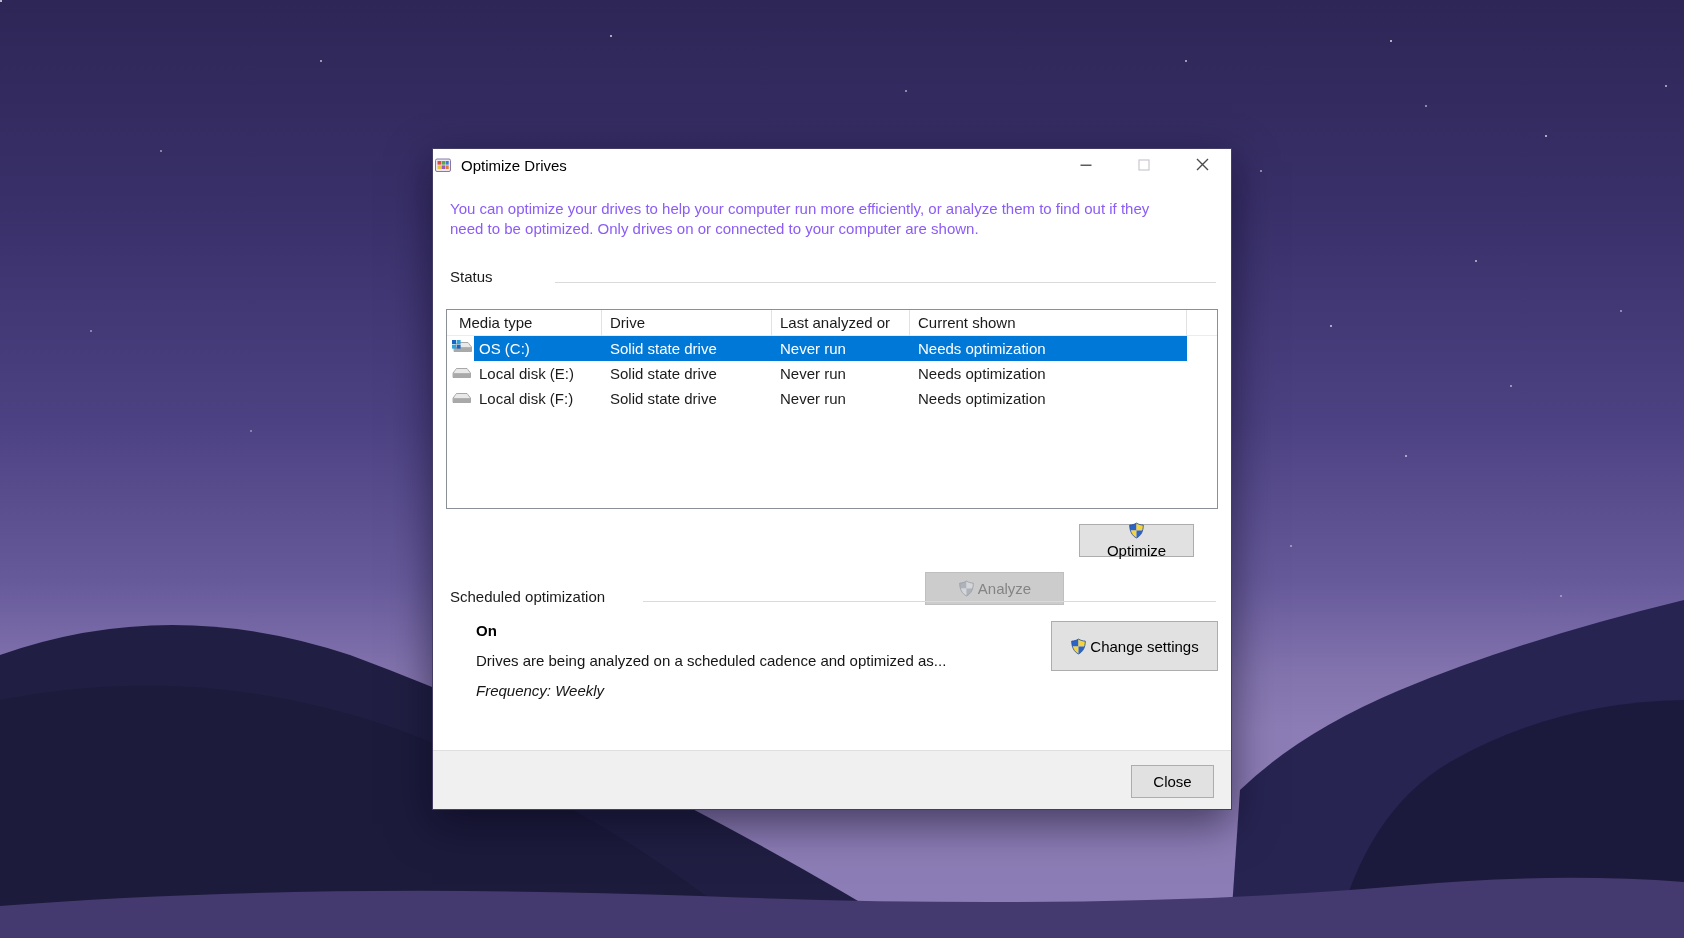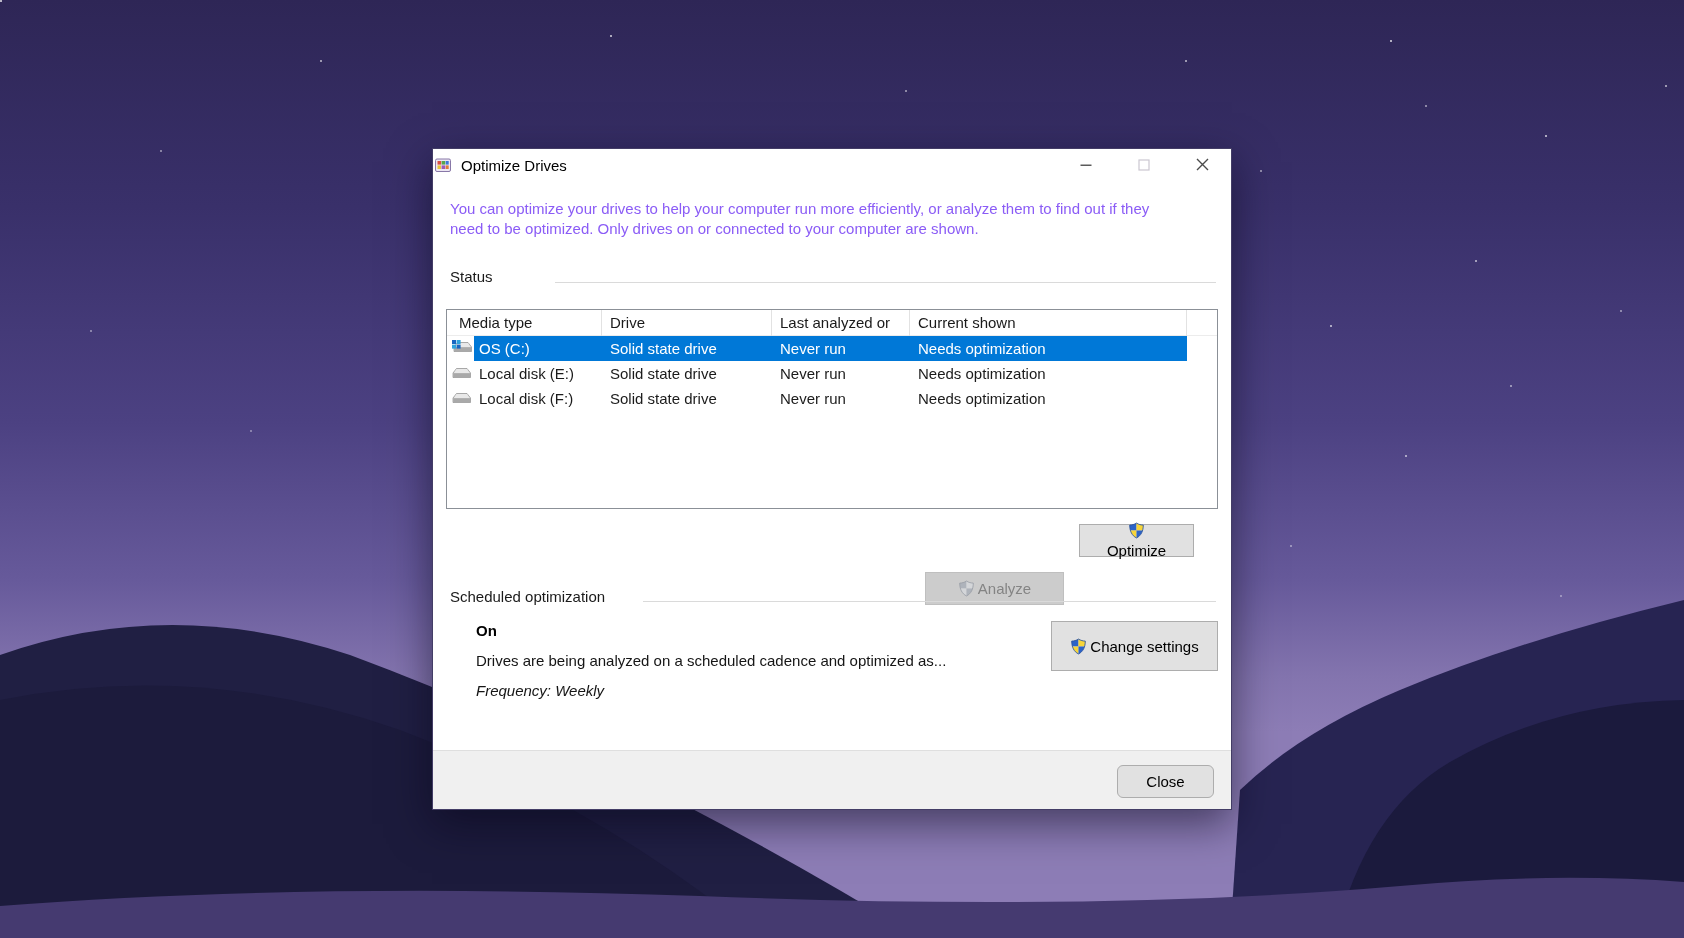--- a/index.html
+++ b/index.html
@@ -65,21 +65,21 @@
   
   .btn {
     position:absolute; display:flex; align-items:center; justify-content:center; gap:3px;
     background:#e1e1e1; border:1px solid #adadad; font-size:15px; color:#000;
     font-family:"Liberation Sans", sans-serif; cursor:default;
   }
   .btn.disabled { background:#cccccc; border-color:#bfbfbf; color:#848484; }
   .btn-analyze  { left:492px; top:375px; width:139px; height:33px;margin-top:48px; }
   .btn-optimize { left:646px; top:375px; width:115px; height:33px;flex-direction:column; }
   .btn-change   { left:618px; top:472px; width:167px; height:50px; }
-  .btn-close    { right:17px; top:14px; width:97px; height:33px;border-radius:6px; }
+  .btn-close    { right:17px; top:14px; width:83px; height:33px; }
   .shield { width:17px; height:17px; flex:0 0 auto; }
 
   .on-label   { position:absolute; left:43px; top:473px; font-weight:bold; color:#000; }
   .sched-desc { position:absolute; left:43px; top:503px; color:#151515; }
   .sched-freq { position:absolute; left:43px; top:533px; color:#151515;font-style:italic; }
 
   .footer { position:absolute; left:0; right:0; bottom:0; height:59px;
     background:#f0f0f0; border-top:1px solid #dfdfdf; }
 </style>
 </head>

